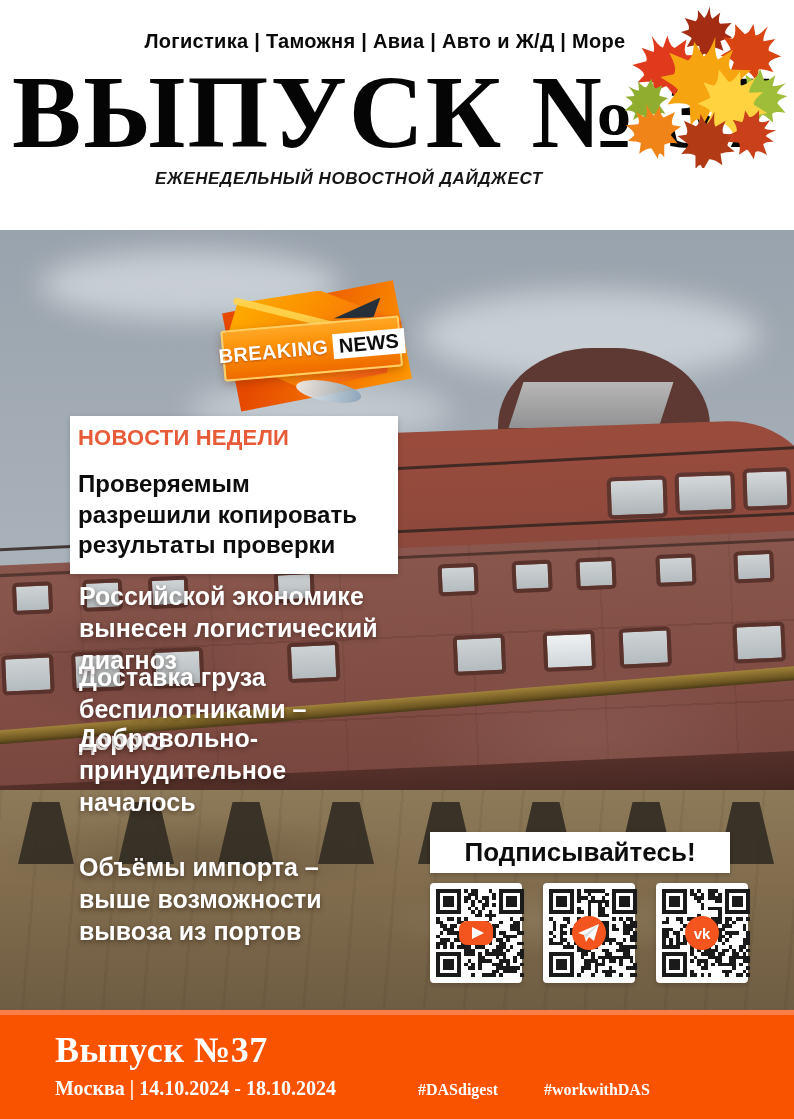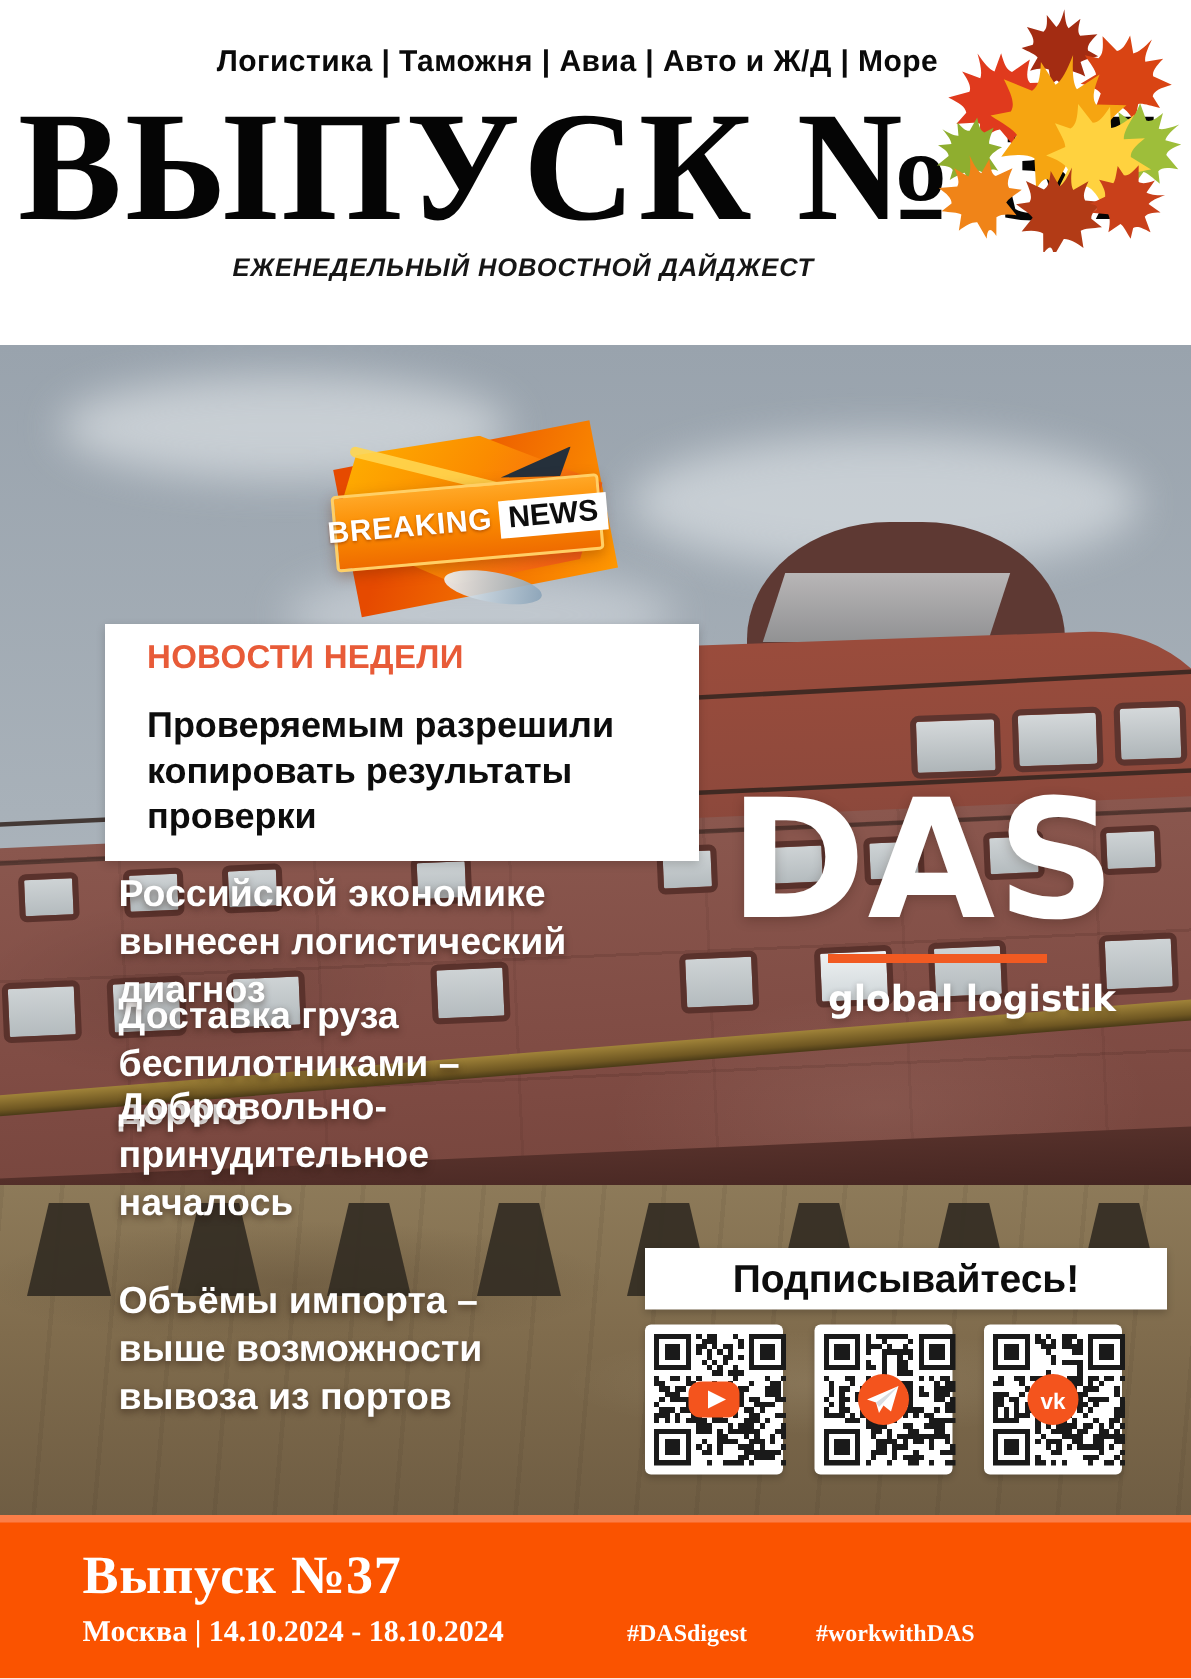--- a/index.html
+++ b/index.html
@@ -82,42 +82,42 @@
       background:linear-gradient(180deg,#ffa726 0%,#fb8c00 45%,#ef6c00 100%);
       border:2px solid #ffcf66;display:flex;align-items:center;justify-content:center;gap:5px;
       transform:rotate(-3deg);box-shadow:0 3px 9px rgba(110,40,0,.35);}
   .b-breaking{color:#fff;font-weight:800;font-size:20px;letter-spacing:.4px;
       text-shadow:0 1px 2px rgba(130,45,0,.55);}
   .b-news{background:#fff;color:#0d0d0d;font-weight:800;font-size:20px;padding:1px 6px;}
   .b-swoosh{position:absolute;left:72px;bottom:-2px;width:66px;height:20px;border-radius:50%;
       background:linear-gradient(90deg,#eef3f6,#8aa3b8);transform:rotate(12deg);opacity:.9;}
 
   
-  .newsbox{position:absolute;left:70px;top:186px;width:396px;background:#fff;
-           padding:9px 14px 13px 28px;box-sizing:border-box;box-shadow:0 2px 6px rgba(0,0,0,.18);}
+  .newsbox{position:absolute;left:70px;top:186px;width:328px;background:#fff;
+           padding:9px 14px 13px 8px;box-sizing:border-box;box-shadow:0 2px 6px rgba(0,0,0,.18);}
   .newsbox-label{color:#e85b38;font-weight:800;font-size:22px;letter-spacing:.2px;}
   .newsbox-headline{margin-top:18px;color:#0d0d0d;font-weight:800;font-size:24px;line-height:1.28;}
 
   .hl{position:absolute;color:#fff;font-weight:800;font-size:25px;line-height:1.28;
       text-shadow:0 2px 5px rgba(35,18,10,.5);}
   .hl1{left:79px;top:350px;width:400px;}
   .hl2{left:79px;top:431px;width:315px;}
   .hl3{left:79px;top:492px;width:250px;}
   .hl4{left:79px;top:621px;width:248px;}
 
   
   .das{position:absolute;left:486px;top:288px;width:270px;text-align:left;}
   .das-word{font-family:"DejaVu Sans",sans-serif;font-weight:800;font-size:110px;line-height:1;
             color:#fff;letter-spacing:1px;text-shadow:0 2px 8px rgba(30,15,8,.25);}
   .das-line{width:146px;height:6px;background:#f15a22;margin:8px 0 10px 66px;}
   .das-tag{margin-left:66px;font-family:"DejaVu Sans",sans-serif;font-weight:600;font-size:24px;
            color:#fff;text-shadow:0 1px 4px rgba(30,15,8,.3);}
 
   
-  .subscribe{position:absolute;left:430px;top:602px;width:348px;height:41px;background:#fff;
+  .subscribe{position:absolute;left:430px;top:602px;width:300px;height:41px;background:#fff;
              display:flex;align-items:center;justify-content:center;font-weight:800;font-size:26px;
              color:#0d0d0d;box-shadow:0 2px 5px rgba(0,0,0,.2);}
   .qr-row{position:absolute;left:430px;top:653px;display:flex;gap:21px;}
   .qr{position:relative;width:92px;height:100px;background:#fff;border-radius:4px;
       padding:6px;box-sizing:border-box;box-shadow:0 2px 5px rgba(0,0,0,.2);}
   .qr svg.qr-code{width:88px;height:88px;display:block;}
   .qr-icon{position:absolute;left:50%;top:50%;width:38px;height:38px;transform:translate(-50%,-50%);
       display:flex;align-items:center;justify-content:center;}
 
   
@@ -220,25 +220,20 @@
     <div class="newsbox">
       <div class="newsbox-label">НОВОСТИ НЕДЕЛИ</div>
       <div class="newsbox-headline">Проверяемым разрешили копировать результаты проверки</div>
     </div>
 
     <div class="hl hl2">Доставка груза беспилотниками – дорого</div>
     <div class="hl hl1">Российской экономике вынесен логистический диагноз</div>
     <div class="hl hl3">Добровольно-принудительное началось</div>
     <div class="hl hl4">Объёмы импорта – выше возможности вывоза из портов</div>
 
-    <div class="das">
-      <div class="das-word">DAS</div>
-      <div class="das-line"></div>
-      <div class="das-tag">global logistik</div>
-    </div>
 
     <div class="subscribe">Подписывайтесь!</div>
     <div class="qr-row">
       <div class="qr">
         <svg class="qr-code" viewBox="0 0 25 25" shape-rendering="crispEdges">
             <rect x="8" y="0" width="1" height="1" fill="#1a1a1a"></rect>
             <rect x="10" y="0" width="1" height="1" fill="#1a1a1a"></rect>
             <rect x="11" y="0" width="1" height="1" fill="#1a1a1a"></rect>
             <rect x="15" y="0" width="1" height="1" fill="#1a1a1a"></rect>
             <rect x="9" y="1" width="1" height="1" fill="#1a1a1a"></rect>

